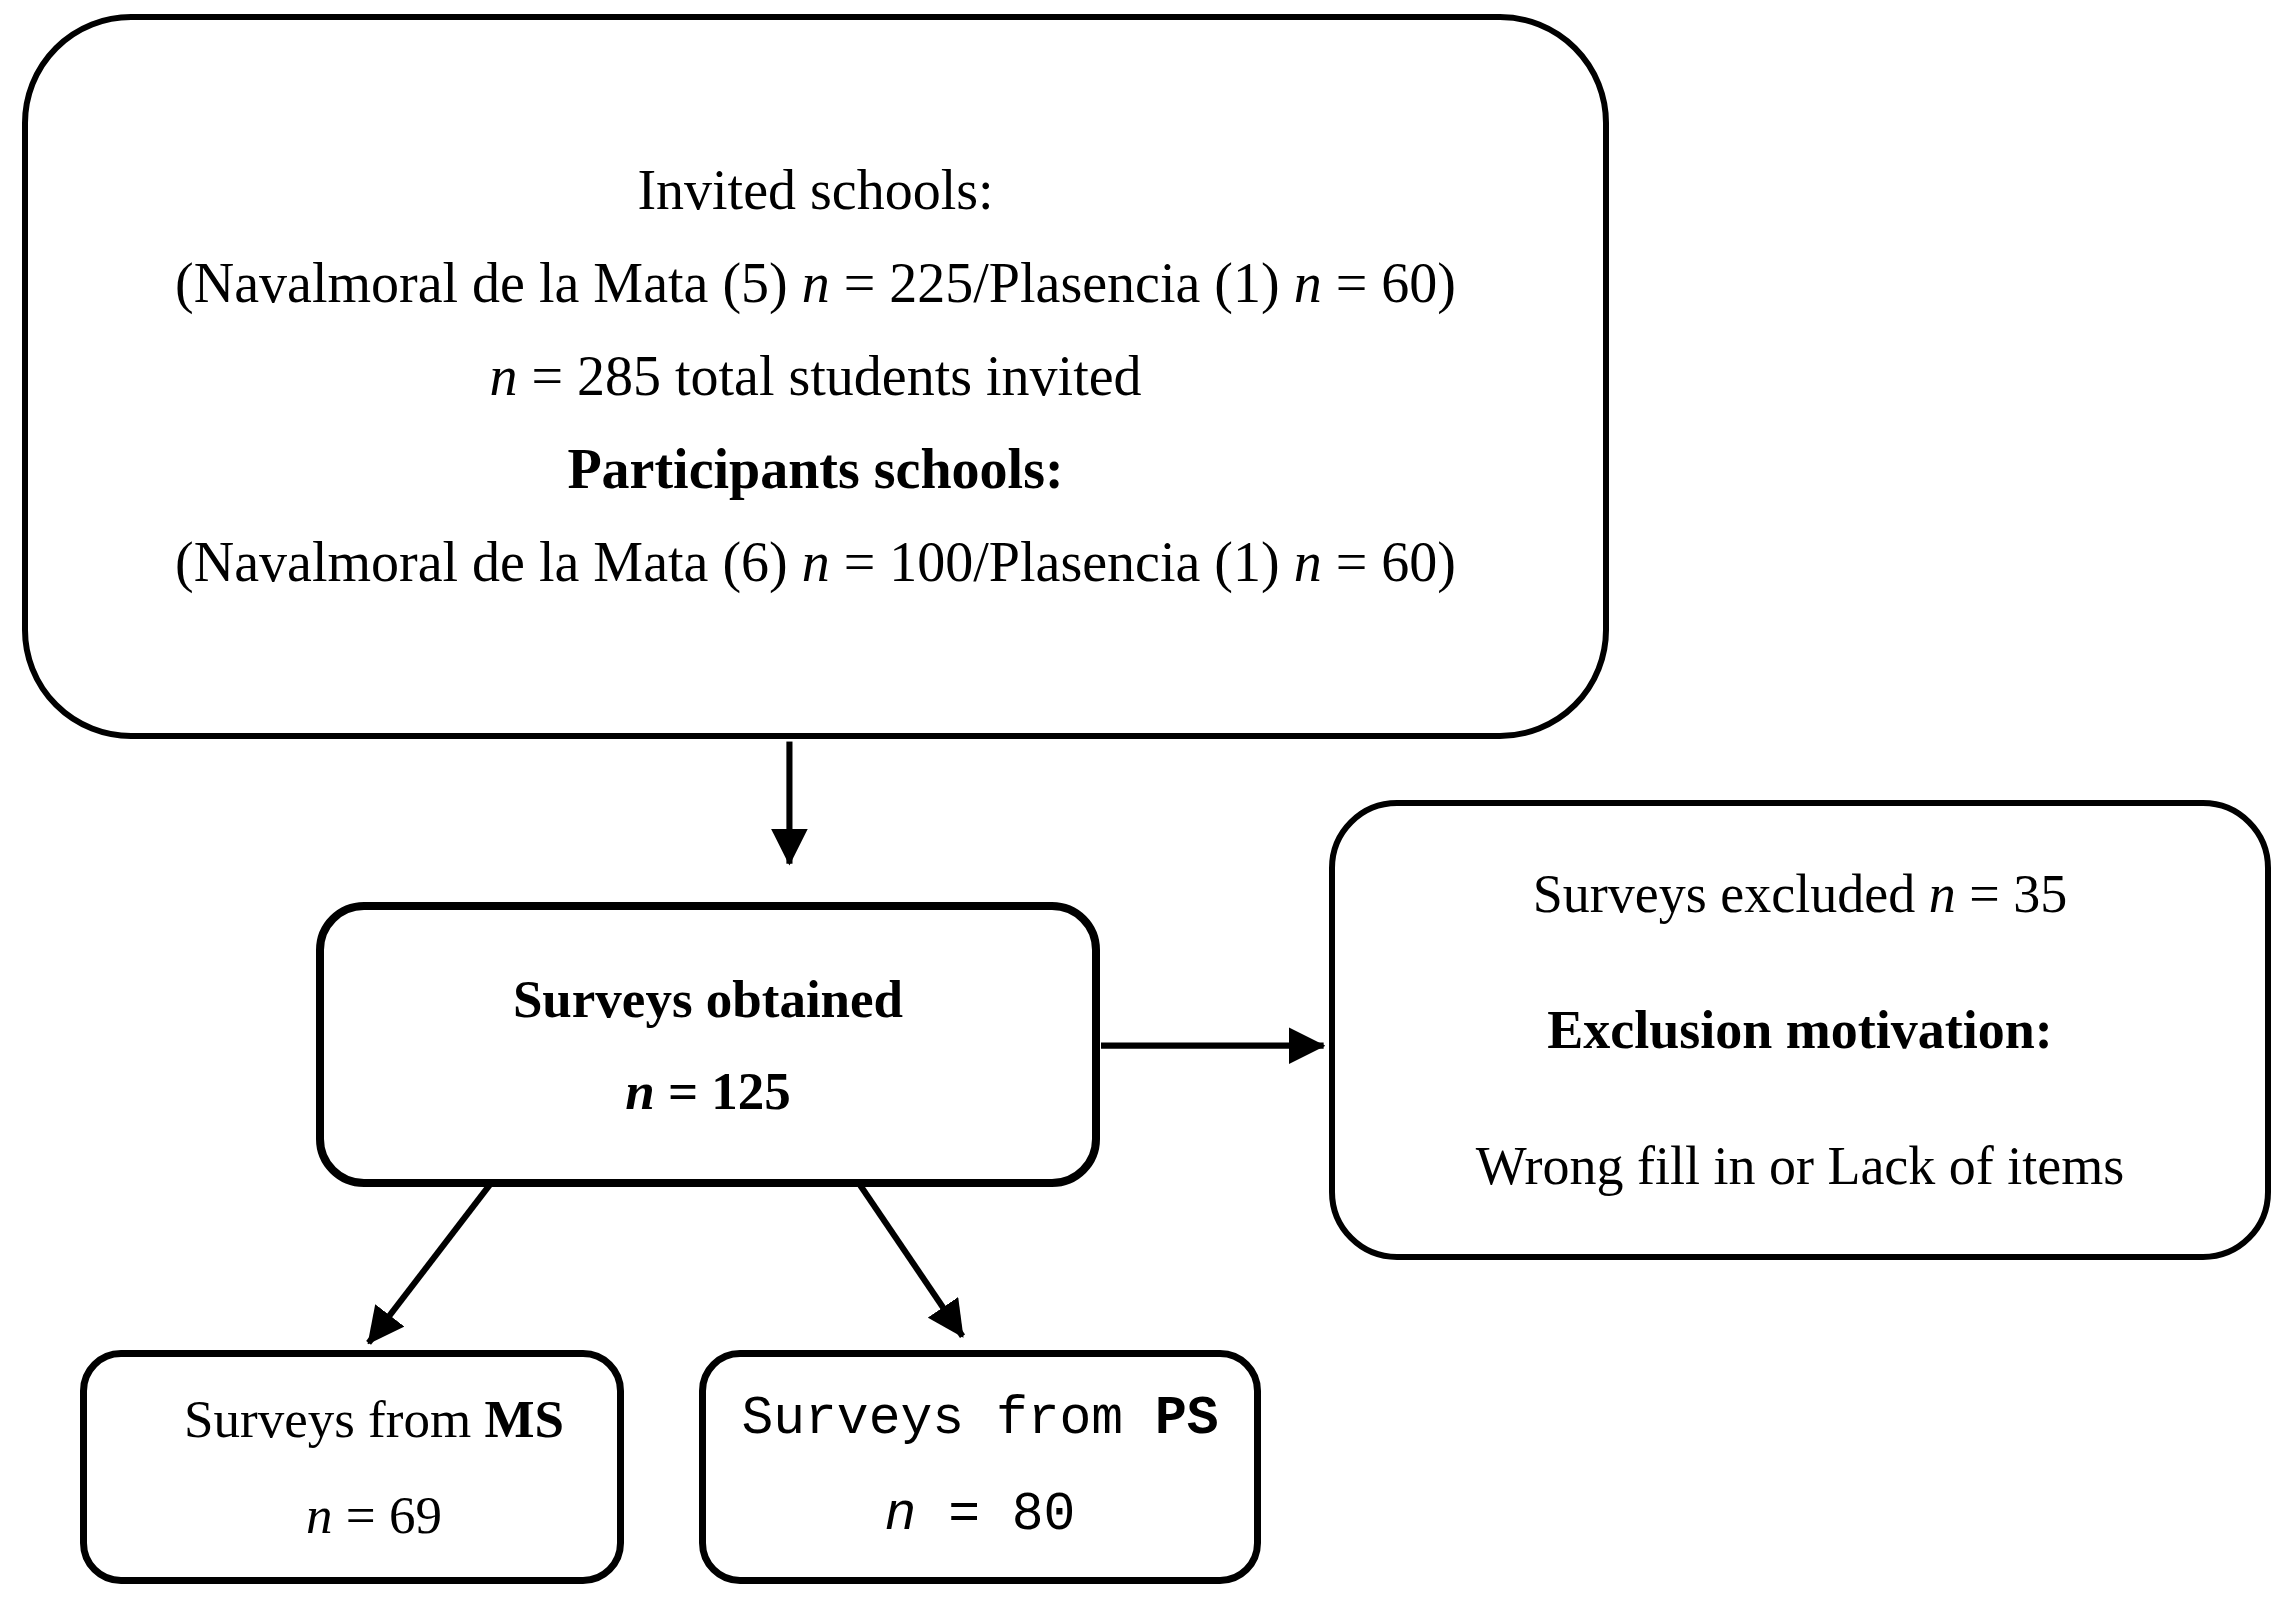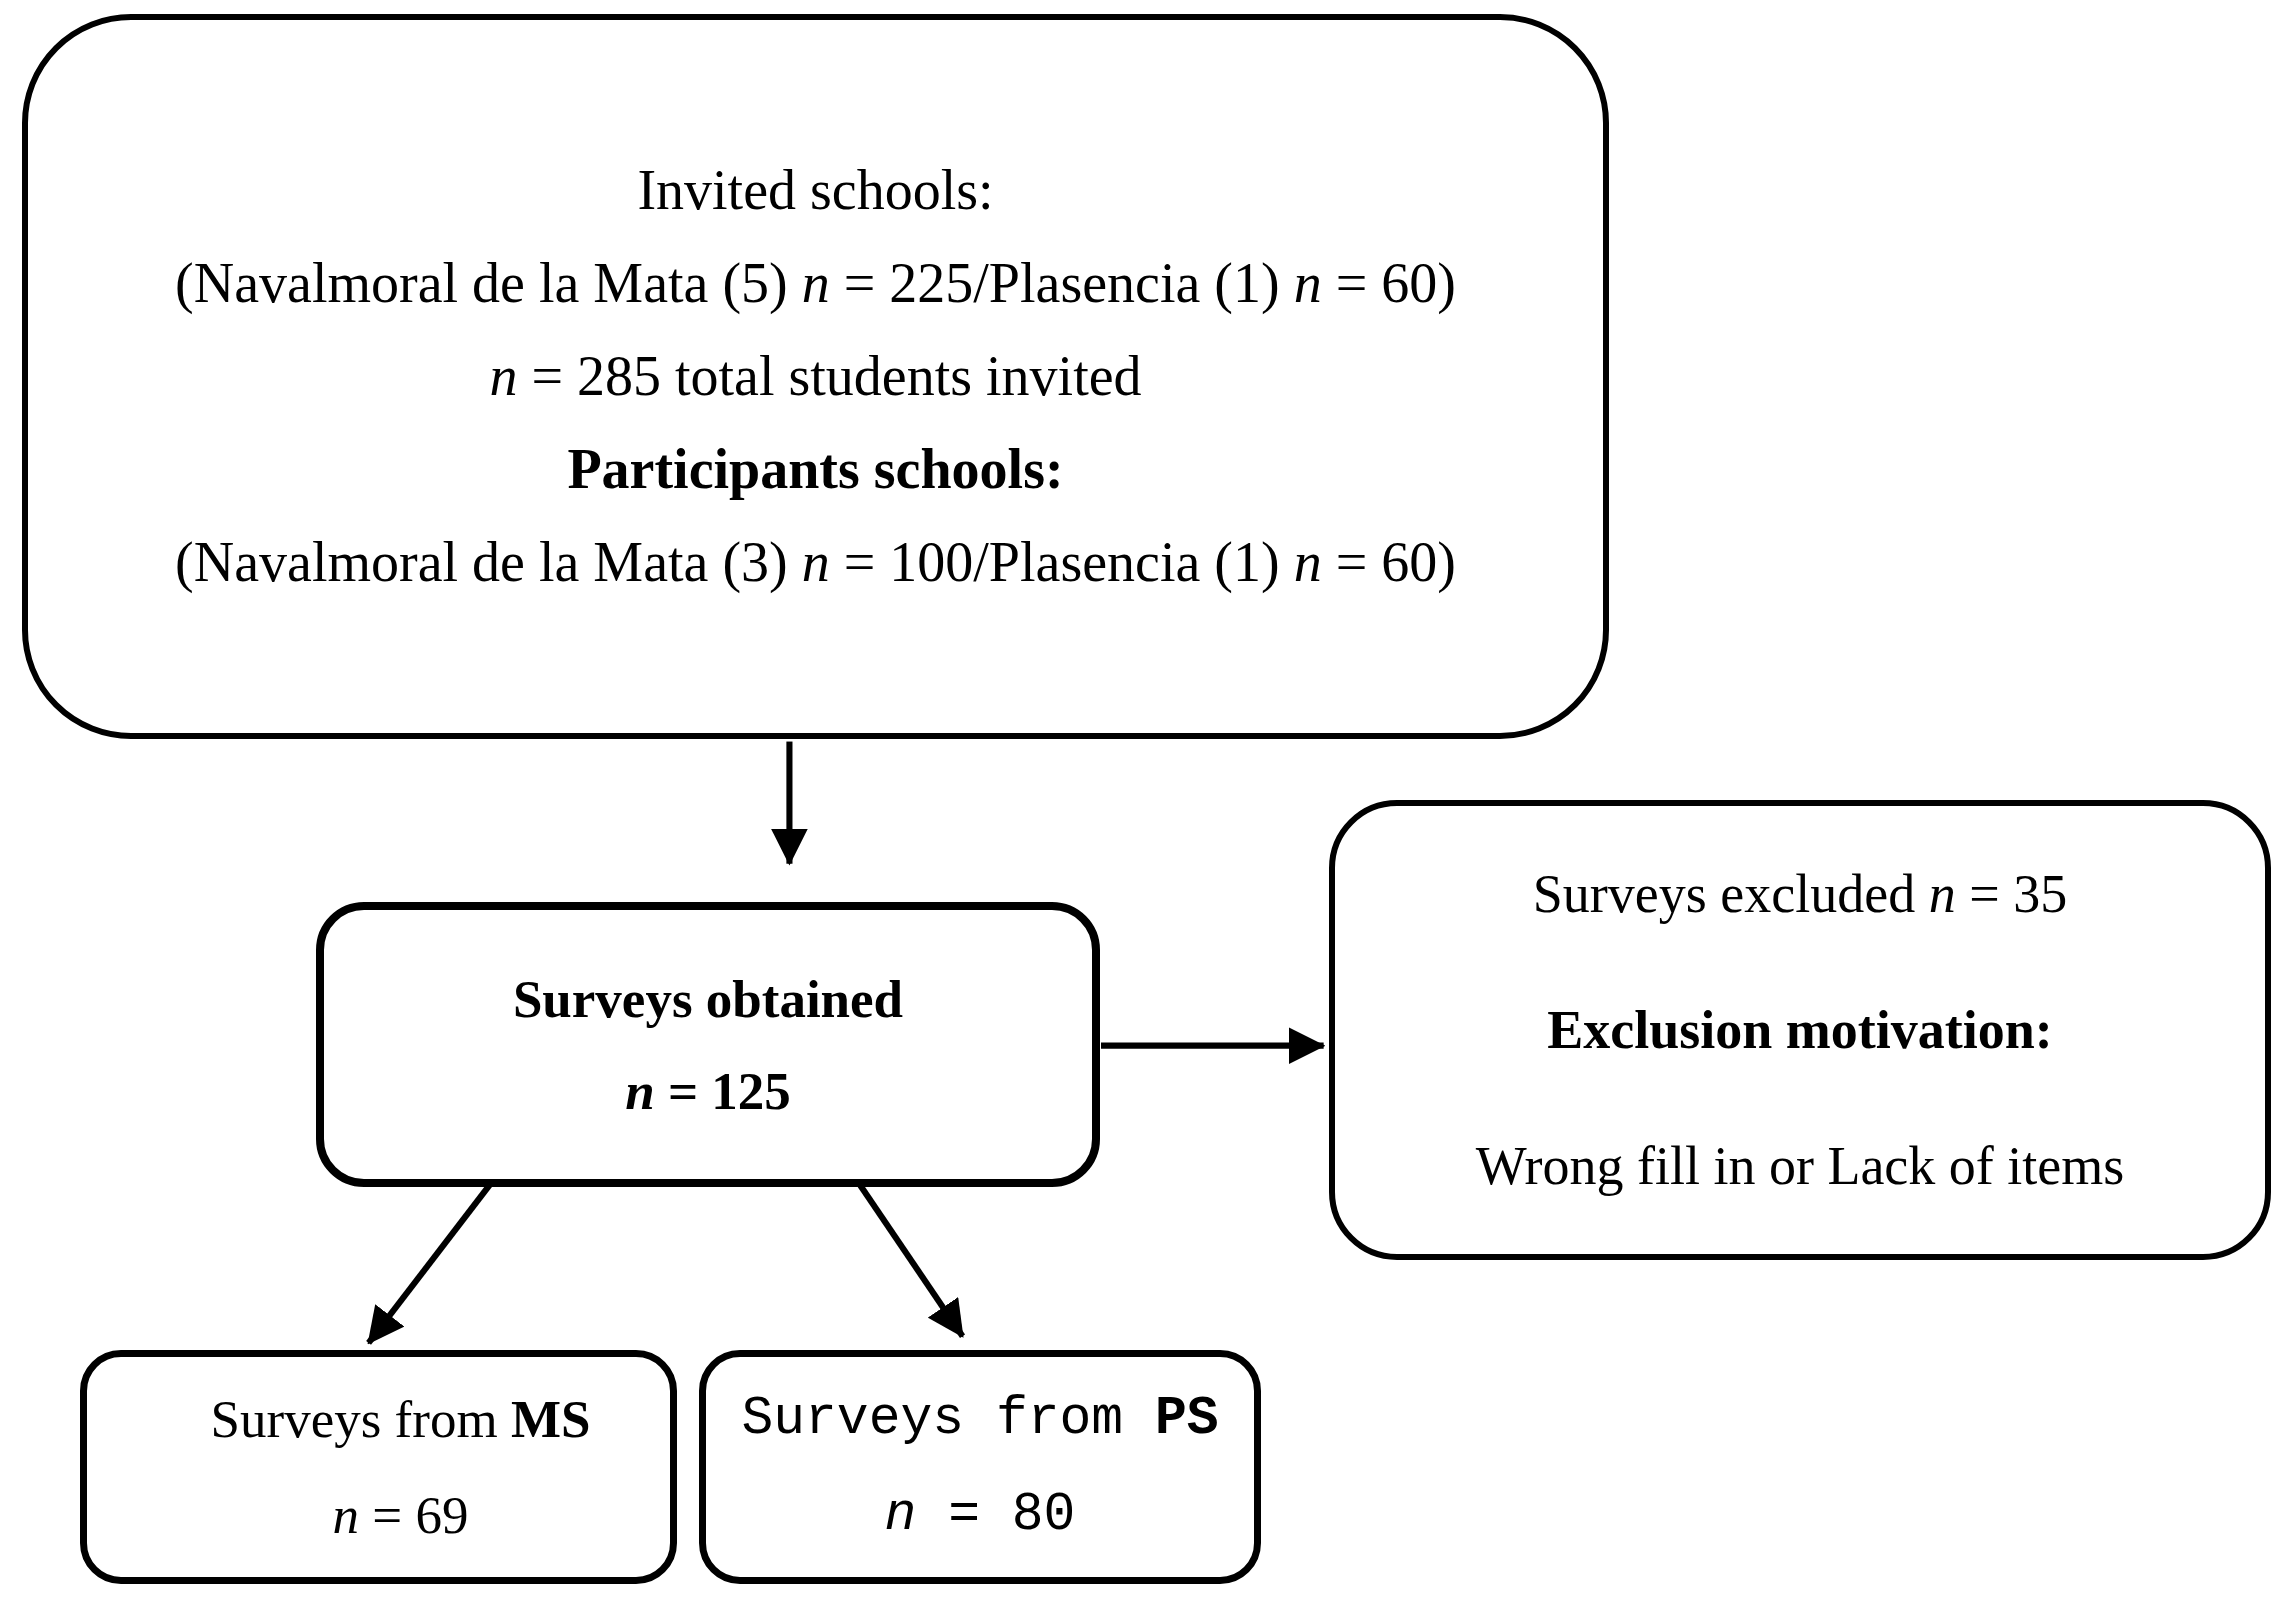--- a/index.html
+++ b/index.html
@@ -62,21 +62,21 @@
     left: 1329px; top: 800px;
     width: 942px; height: 460px;
     border-radius: 68px;
     font-size: 54px;
     gap: 44px;
   }
   #excluded-box .line { line-height: 92px; }
 
   #ms-box {
     left: 80px; top: 1350px;
-    width: 597px; height: 234px;
+    width: 544px; height: 234px;
     border-width: 7.5px;
     border-radius: 41px;
     font-size: 53px;
     padding-left: 44px;
   }
   #ms-box .line { line-height: 96px; }
 
   #ps-box {
     left: 699px; top: 1350px;
     width: 562px; height: 234px;
@@ -101,21 +101,21 @@
     <line x1="1622" y1="1540" x2="1950" y2="1540" stroke="#000000" stroke-width="9" marker-end="url(#ah)"></line>
     <line x1="753" y1="1704" x2="543" y2="1978" stroke="#000000" stroke-width="9" marker-end="url(#ah)"></line>
     <line x1="1239" y1="1704" x2="1418" y2="1968" stroke="#000000" stroke-width="9" marker-end="url(#ah)"></line>
   </svg>
 
   <div class="box" id="invited-box">
     <div class="line"><span>Invited schools:</span></div>
     <div class="line"><span>(Navalmoral de la Mata (5) </span><span class="it">n</span><span> = 225/Plasencia (1) </span><span class="it">n</span><span> = 60)</span></div>
     <div class="line"><span class="it">n</span><span> = 285 total students invited</span></div>
     <div class="line"><span class="bd">Participants schools:</span></div>
-    <div class="line"><span>(Navalmoral de la Mata (3) </span><span class="it">n</span><span> = 100/Plasencia (1) </span><span class="it">n</span><span> = 60)</span></div>
+    <div class="line"><span>(Navalmoral de la Mata (6) </span><span class="it">n</span><span> = 100/Plasencia (1) </span><span class="it">n</span><span> = 60)</span></div>
   </div>
 
   <div class="box" id="obtained-box">
     <div class="line"><span class="bd">Surveys obtained</span></div>
     <div class="line"><span class="bd it">n</span><span class="bd"> = 125</span></div>
   </div>
 
   <div class="box" id="excluded-box">
     <div class="line"><span>Surveys excluded </span><span class="it">n</span><span> = 35</span></div>
     <div class="line"><span class="bd">Exclusion motivation:</span></div>

